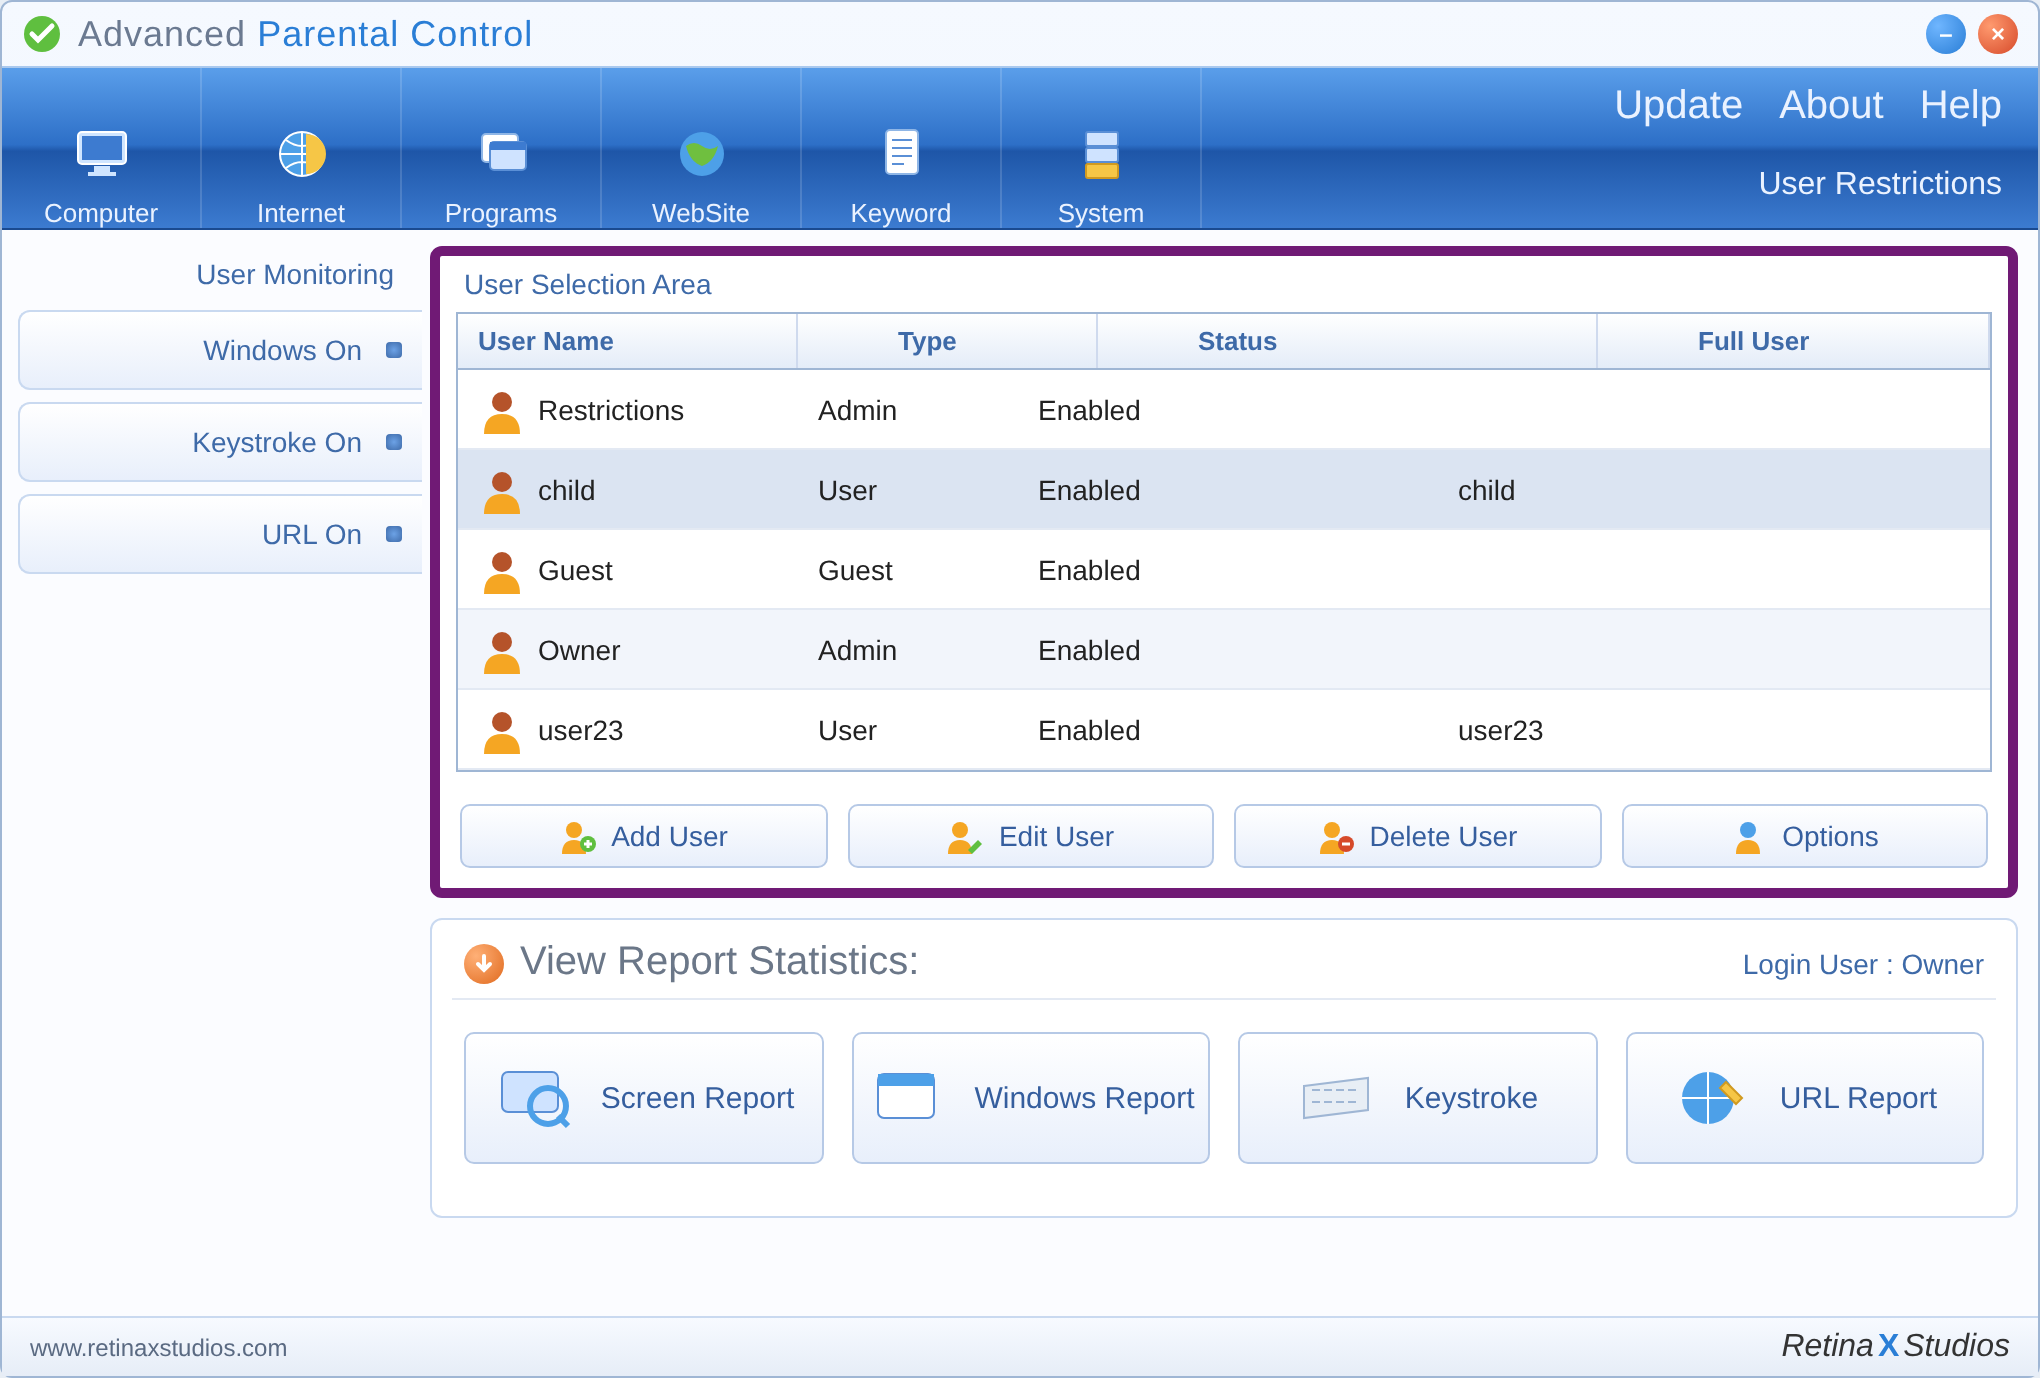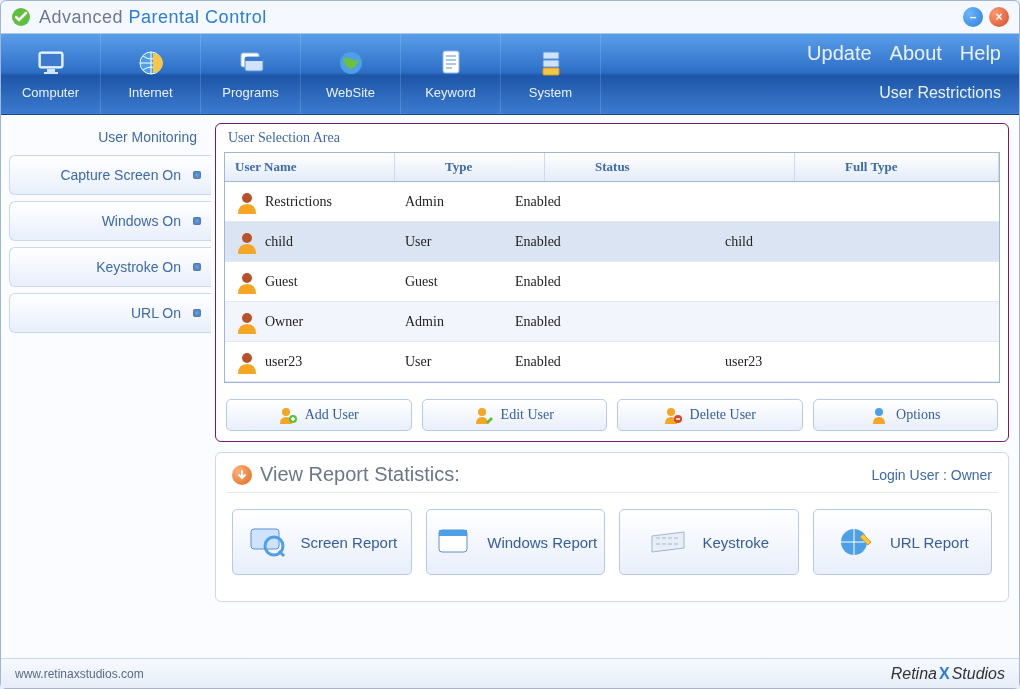--- a/index.html
+++ b/index.html
@@ -9,34 +9,34 @@
   .title-icon { width: 20px; height: 20px; margin-right: 8px; }
   .title { font-size: 18px; letter-spacing: .5px; }
   .title .t1 { color: #6b7a91; }
   .title .t2 { color: #2a7ed6; font-weight: 500; }
   .title-spacer { flex: 1; }
   .winbtn { width: 20px; height: 20px; border-radius: 50%; margin-left: 6px; display: flex; align-items: center; justify-content: center; color: #fff; font-weight: bold; font-size: 12px; cursor: pointer; }
   .minbtn { background: radial-gradient(circle at 30% 30%, #6fb6ff, #2a7ed6); }
   .closebtn { background: radial-gradient(circle at 30% 30%, #ff9a6f, #d64a2a); }
   .toolbar { height: 82px; background: linear-gradient(#5a9eea,#2d6fc7 48%,#1e56a8 52%,#3c7bd0); display: flex; align-items: stretch; color: #fff; border-top: 1px solid #aac9ee; border-bottom: 1px solid #1a4a90; }
   .toolbar-items { display: flex; }
-  .tb-item { width: 100px; display: flex; flex-direction: column; align-items: center; justify-content: flex-end; padding-bottom: 14px; cursor: pointer; border-right: 1px solid rgba(255,255,255,.15); }
+  .tb-item { width: 100px; display: flex; flex-direction: column; align-items: center; justify-content: flex-end; padding-bottom: 0; cursor: pointer; border-right: 1px solid rgba(255,255,255,.15); }
   .tb-item .ico { width: 32px; height: 32px; margin-bottom: 6px; display: flex; align-items: center; justify-content: center; }
   .tb-item span.lbl { font-size: 13px; color: #eaf2ff; }
   .toolbar-right { flex: 1; display: flex; flex-direction: column; align-items: flex-end; justify-content: space-between; padding: 8px 18px; }
   .toolbar-right .links { display: flex; gap: 18px; color: #eaf2ff; font-size: 20px; }
   .toolbar-right .links span { cursor: pointer; }
   .toolbar-right .subtitle { color: #eaf2ff; font-size: 16px; padding-bottom: 4px; }
   .body { flex: 1; display: flex; background: #fbfcff; }
   .sidebar { width: 210px; padding: 8px 0 8px 8px; }
   .side-head { text-align: right; color: #3e6aa8; font-size: 14px; padding: 6px 14px 10px; }
   .side-item { position: relative; height: 40px; background: linear-gradient(#ffffff,#e8effb); border: 1px solid #c9d9f0; border-right: none; border-radius: 6px 0 0 6px; margin-bottom: 6px; display: flex; align-items: center; justify-content: flex-end; padding-right: 30px; color: #3e6aa8; font-size: 14px; cursor: pointer; }
   .side-item::after { content: ""; position: absolute; right: 10px; top: 50%; width: 8px; height: 8px; margin-top: -4px; background: radial-gradient(#6ca2e6,#3e6aa8); border-radius: 2px; }
   .main { flex: 1; padding: 8px 10px 4px 4px; display: flex; flex-direction: column; gap: 10px; }
-  .panel { border: 1px solid #701a75; border-radius: 6px; background: #fff; font-family: Liberation Serif, serif; }
+  .panel { border: 5px solid #701a75; border-radius: 6px; background: #fff; }
   .panel-head { color: #3e6aa8; font-size: 14px; padding: 6px 12px; }
   .table { margin: 0 8px 10px 8px; border: 1px solid #9fb6d4; }
   .thead { display: flex; background: linear-gradient(#ffffff,#e4ecf8); border-bottom: 1px solid #9fb6d4; gap: 40px; }
   .th { padding: 6px 10px; font-weight: bold; color: #3e6aa8; border-right: 1px solid #cfdaee; font-size: 13px; }
   .tbody { }
   .tr { display: flex; align-items: center; height: 40px; border-bottom: 1px solid #e3e9f3; }
   .tr:nth-child(even) { background: #f2f5fb; }
   .tr.sel { background: #dbe4f2; }
   .td { padding: 0 10px; font-size: 14px; color: #222; display:flex; align-items:center; gap:6px;}
   .c-user { width: 170px; }
@@ -149,42 +149,39 @@
         <span>Help</span>
       </div>
       <div class="subtitle">User Restrictions</div>
     </div>
   </div>
 
   <div class="body">
     <div class="sidebar">
       <div class="side-head">User Monitoring</div>
       <div class="side-item">
-          <span>Capture Screen On</span>
-        </div>
-      <div class="side-item">
           <span>Windows On</span>
         </div>
       <div class="side-item">
           <span>Keystroke On</span>
         </div>
       <div class="side-item">
           <span>URL On</span>
         </div>
     </div>
 
     <div class="main">
       <div class="panel">
         <div class="panel-head">User Selection Area</div>
         <div class="table">
           <div class="thead">
             <div class="th c-user">User Name</div>
             <div class="th c-type">Type</div>
             <div class="th c-status">Status</div>
-            <div class="th c-full">Full Type</div>
+            <div class="th c-full">Full User</div>
           </div>
           <div class="tbody">
             <div class="tr">
               <div class="td c-user">
                   <span class="user-ico"><svg viewBox="0 0 24 24">
                       <circle cx="12" cy="8" r="5" fill="#b5532a"></circle>
                       <path d="M3 24 q0 -10 9 -10 t9 10" fill="#f5a623"></path>
                     </svg></span>
                   <span>Restrictions</span>
                 </div>

